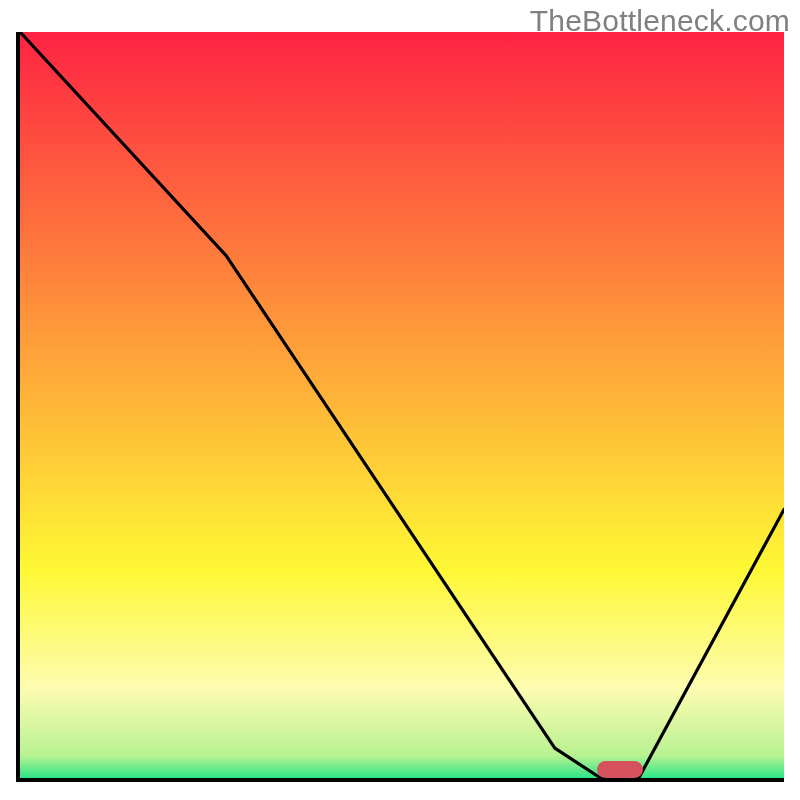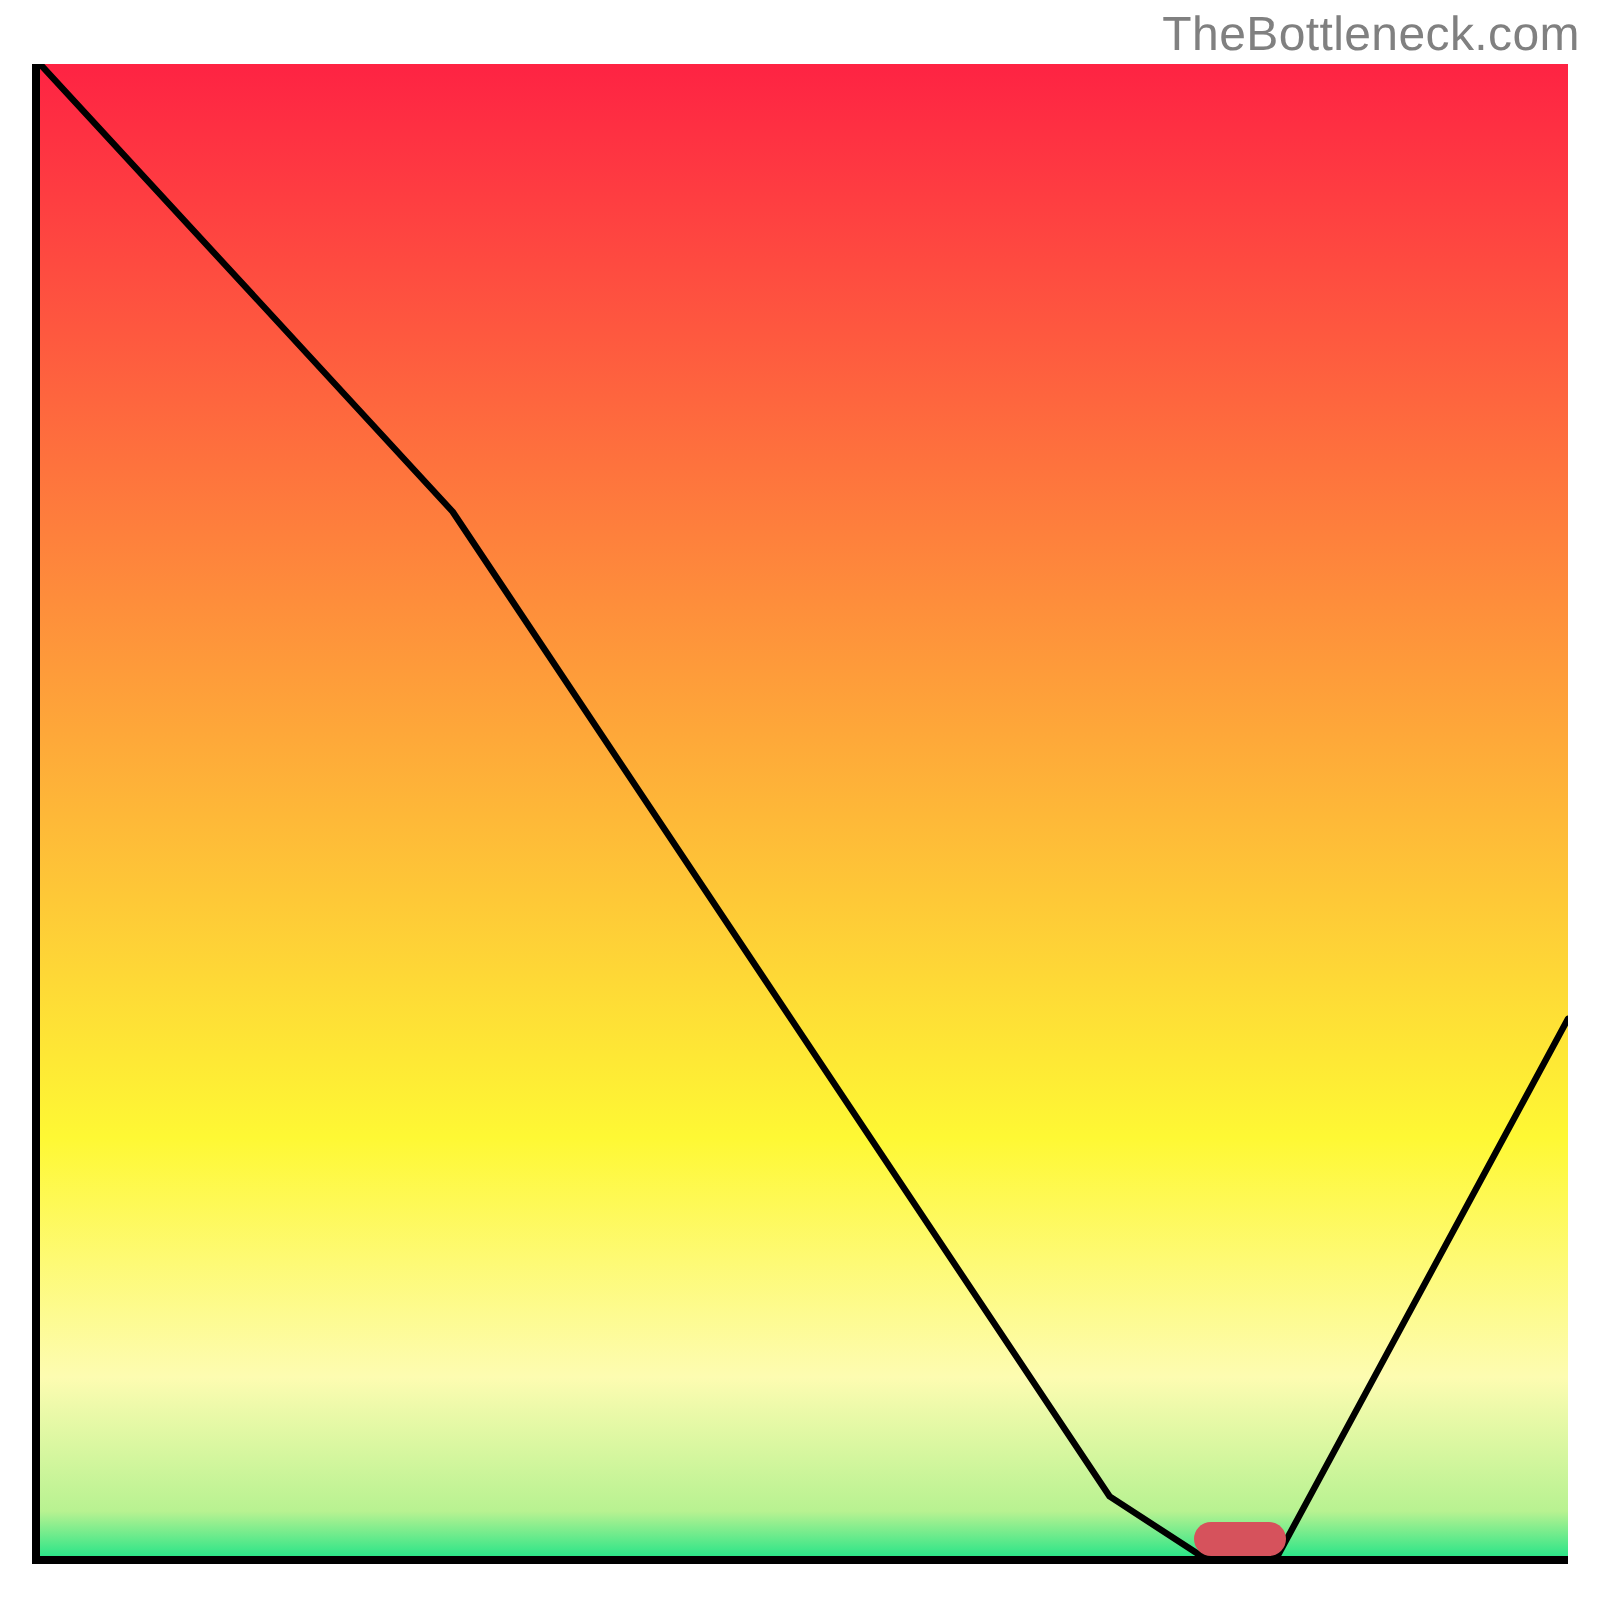--- a/index.html
+++ b/index.html
@@ -13,21 +13,21 @@
   .container {
     position: relative;
     width: 800px;
     height: 800px;
   }
   .watermark {
     position: absolute;
     top: 4px;
     right: 10px;
     color: #808080;
-    font-size: 24px;
+    font-size: 30px;
     font-weight: 500;
     letter-spacing: 0.2px;
     z-index: 10;
   }
   .axes {
     position: absolute;
     left: 16px;
     top: 32px;
     width: 768px;
     height: 750px;

